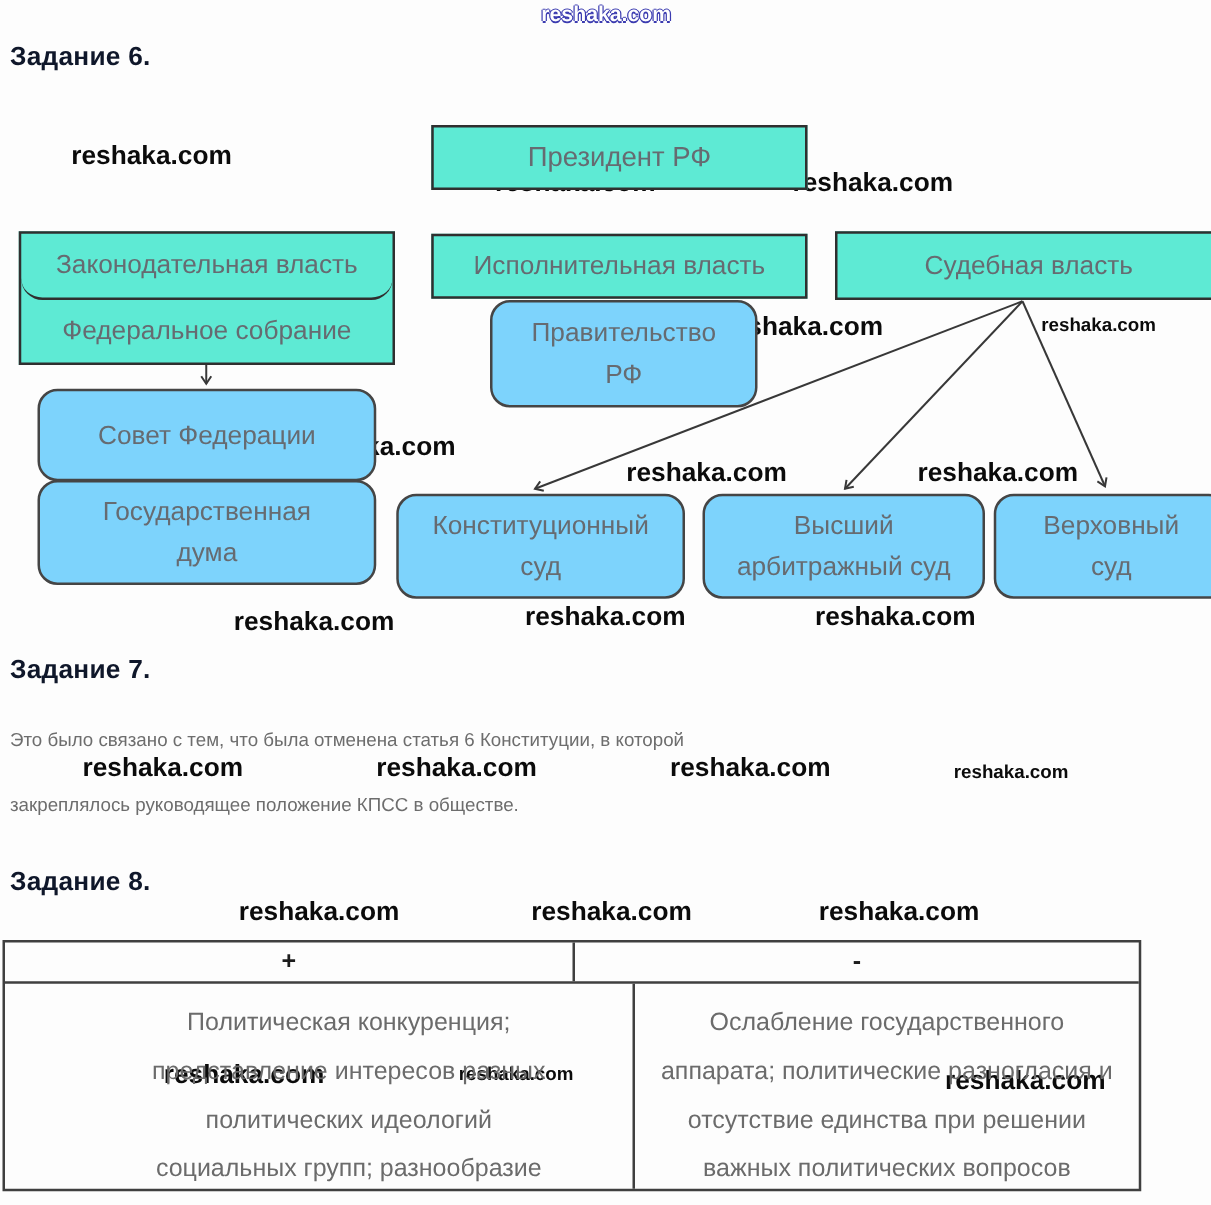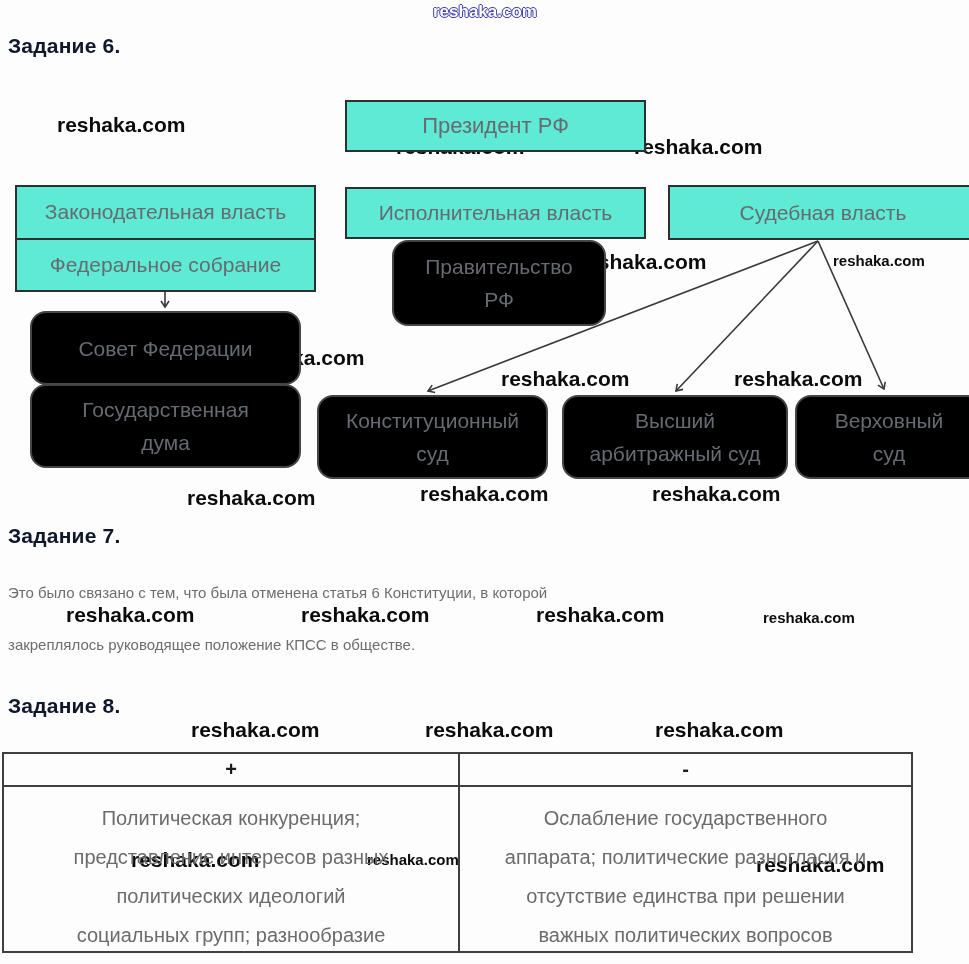--- a/index.html
+++ b/index.html
@@ -13,25 +13,25 @@
   .task-heading{
     font-size:21px;font-weight:700;color:#0f172a;letter-spacing:0.2px;
   }
   
   .rect-box{
     position:absolute;border:2px solid #2f2f2f;background:#5eead4;
     display:flex;align-items:center;justify-content:center;
     color:#666b71;font-size:21px;text-align:center;box-sizing:border-box;
   }
   .round-box{
-    position:absolute;border:2px solid #454545;border-radius:16px;background:#000000;
+    position:absolute;border:2px solid #454545;border-radius:16px;background:#7dd3fc;
     display:flex;flex-direction:column;align-items:center;justify-content:center;
     color:#666b71;font-size:21px;text-align:center;box-sizing:border-box;line-height:33px;
   }
-  .split-row{flex:1;display:flex;align-items:center;justify-content:center;width:100%;box-sizing:border-box;}
+  .split-row{flex:1;display:flex;align-items:center;justify-content:center;width:100%;box-sizing:border-box;border-radius:17px;}
   .split-row.first{border-bottom:2px solid #2f2f2f;}
   
   .wm{
     position:absolute;color:#0b0b0b;font-weight:700;font-size:21px;
     white-space:nowrap;line-height:1;pointer-events:none;
   }
   .wm-med{font-size:15px;font-weight:600;}
   .wm-sm{font-size:13px;font-weight:700;}
   .wm-outline{
     font-size:17px;font-weight:700;color:#ffffff;
@@ -46,21 +46,21 @@
   }
   .t8-header{
     display:flex;height:33px;border-bottom:2px solid #3f3f3f;box-sizing:border-box;
   }
   .t8-hcell{
     display:flex;align-items:center;justify-content:center;
     font-size:20px;font-weight:700;color:#1c1c1c;box-sizing:border-box;
   }
   .t8-hcell.left{width:456px;border-right:2px solid #3f3f3f;}
   .t8-hcell.right{flex:1;}
-  .t8-body{display:flex;height:164px;}
+  .t8-body{display:flex;height:164px;margin-left:48px;}
   .t8-cell{
     padding-top:12px;color:#6b6b6b;font-size:20px;text-align:center;
     box-sizing:border-box;
   }
   .t8-cell.left{width:456px;border-right:2px solid #3f3f3f;}
   .t8-cell.right{flex:1;}
   .t8-cell div{line-height:39px;}
   svg.arrows{position:absolute;left:0;top:0;pointer-events:none;}
 </style>
 </head>

